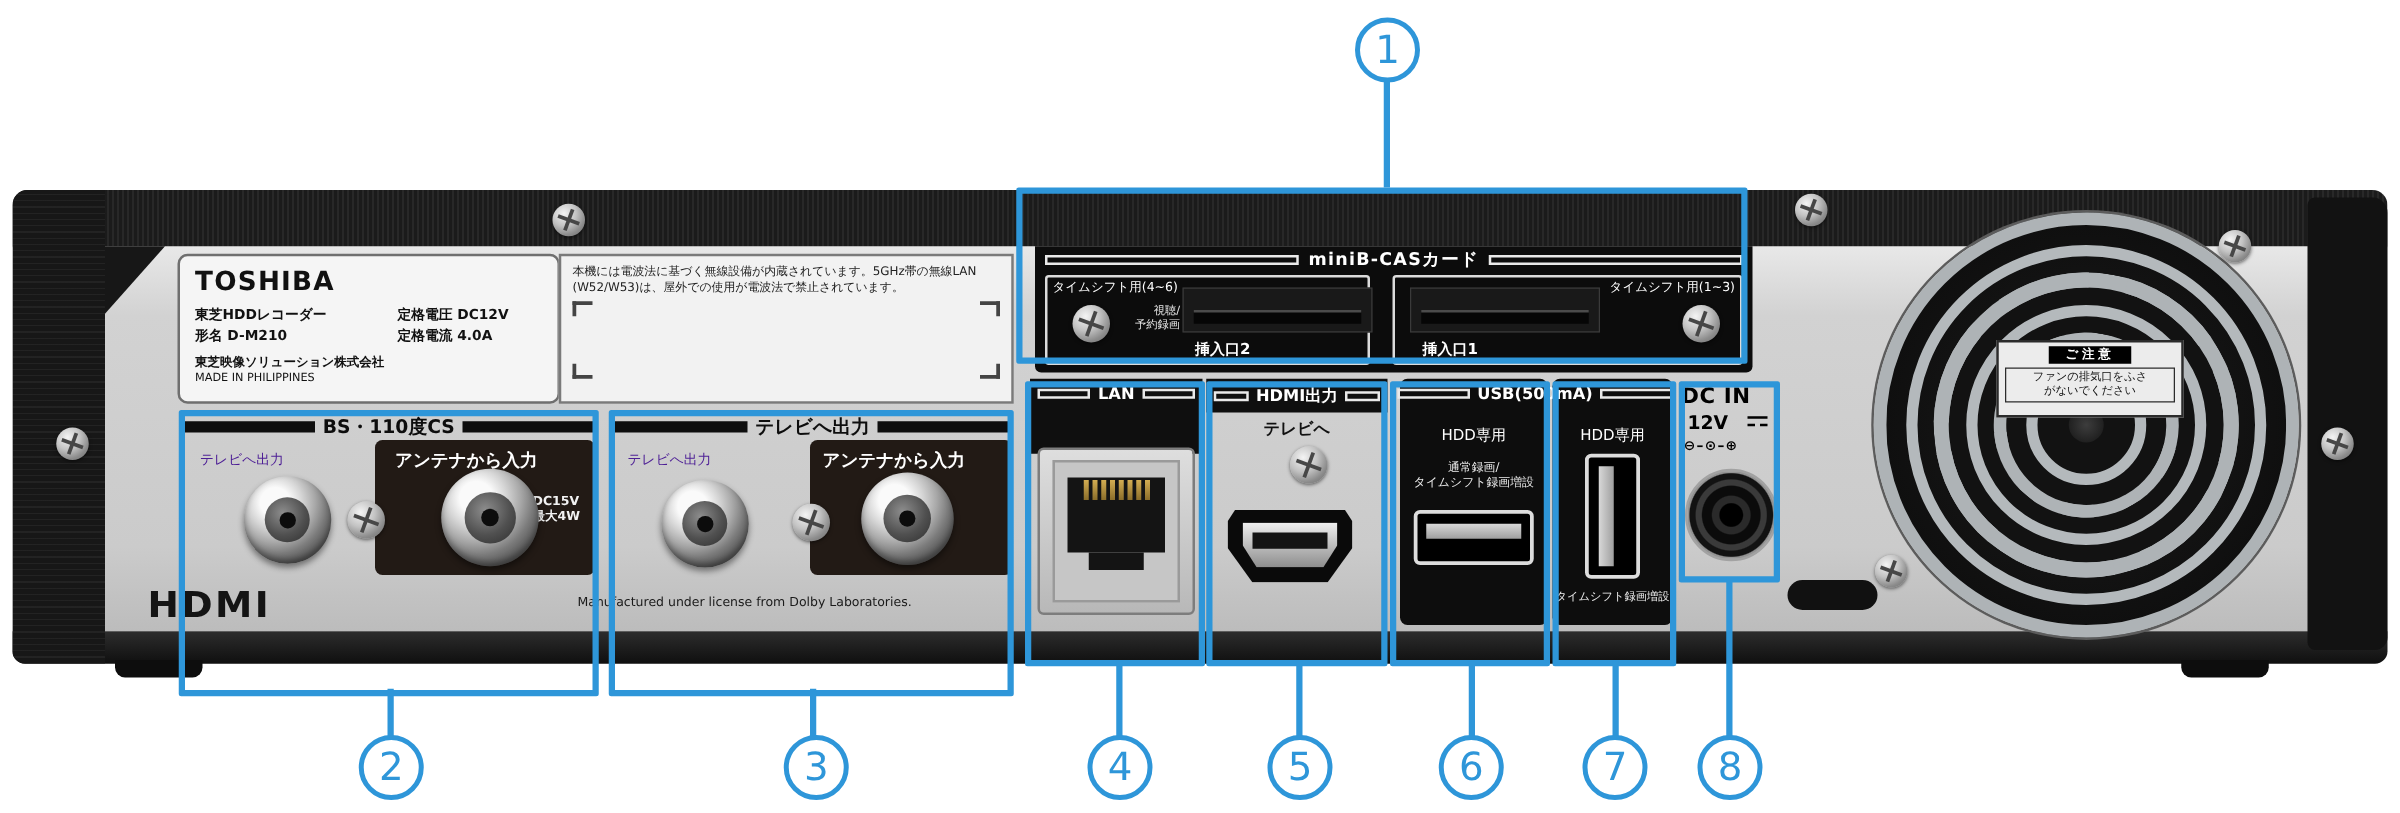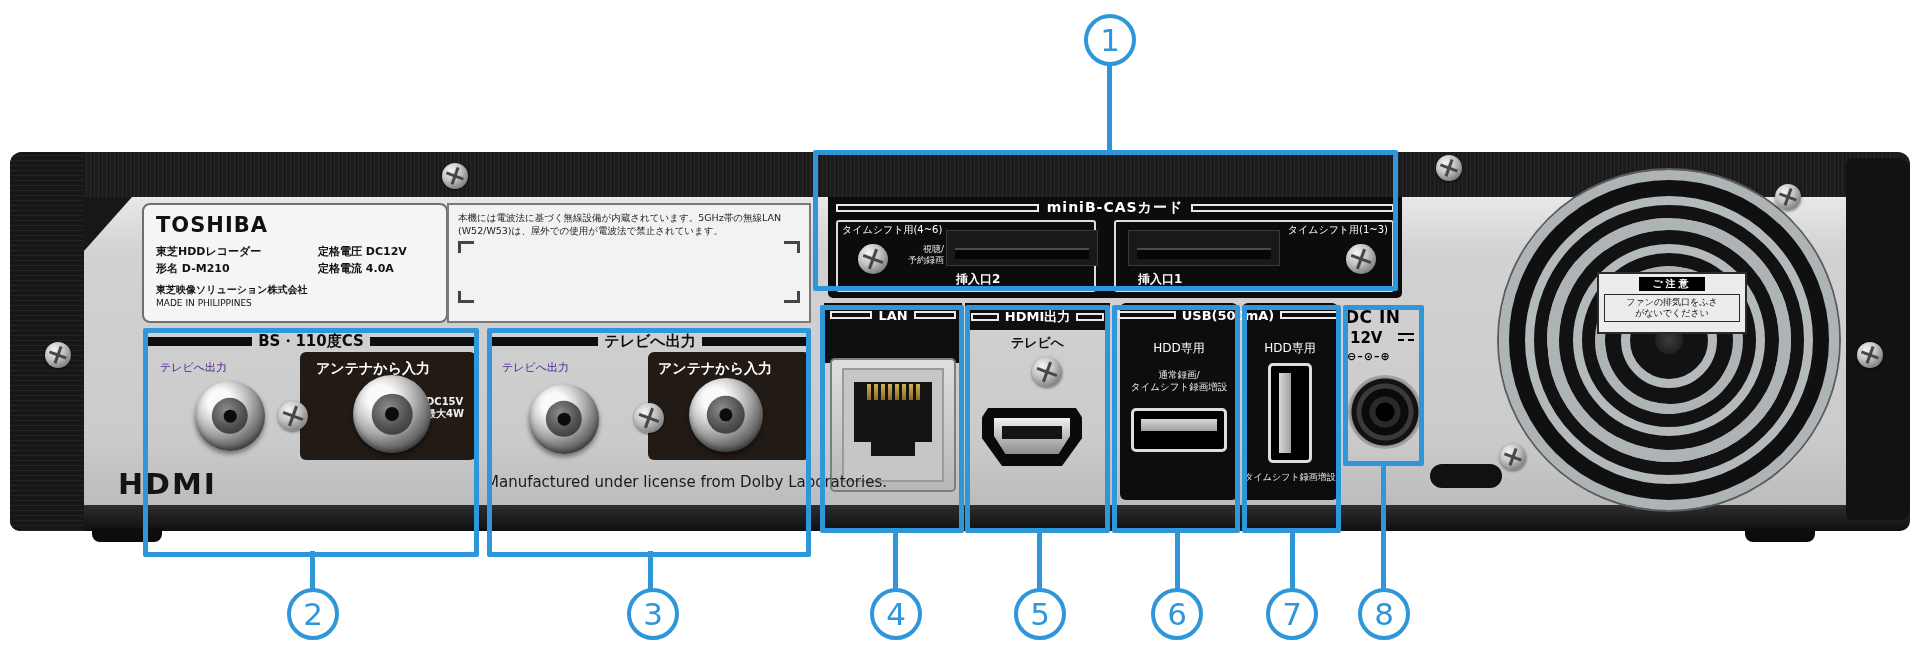--- a/index.html
+++ b/index.html
@@ -148,21 +148,21 @@
   .dc-jack{left:1348px;top:375px;width:74px;height:74px;border-radius:50%;border:2px solid #a2a2a2;z-index:3;
            background:radial-gradient(circle,#000 0 9px,#2a2a2a 10px 15px,#0b0b0b 16px 23px,#3a3a3a 24px 28px,#121212 29px 33px,#939393 34px 37px);}
 
   
   .logo-hdmi{left:118px;top:467px;font-size:30px;font-weight:800;letter-spacing:2px;color:#141414;z-index:3;transform:scaleY(.95);}
   .logo-dolby{left:266px;top:470px;display:flex;align-items:center;gap:8px;z-index:3;}
   .ddwrap{display:flex;gap:2px;}
   .dL{width:16px;height:22px;border:4px solid #141414;border-right-width:2px;border-radius:12px 0 0 12px;}
   .dR{width:16px;height:22px;border:4px solid #141414;border-left-width:2px;border-radius:0 12px 12px 0;}
   .dolby-txt{font-size:21px;font-weight:700;color:#141414;letter-spacing:.5px;white-space:nowrap;}
-  .license{left:462px;top:477px;width:505px;font-size:15px;line-height:11.5px;color:#1a1a1a;z-index:3;margin-left:24px;}
+  .license{left:462px;top:477px;width:505px;font-size:10px;line-height:11.5px;color:#1a1a1a;z-index:3;}
 
   
   .bx{position:absolute;border:5px solid #2e96d9;border-radius:2px;pointer-events:none;z-index:10;}
   .stem{position:absolute;width:5px;background:#2e96d9;z-index:10;}
   .co{position:absolute;width:52px;height:52px;border:4px solid #2e96d9;border-radius:50%;background:#fff;
       color:#2e96d9;font-size:31px;line-height:44px;text-align:center;z-index:11;}
 </style>
 </head>
 <body>
 

